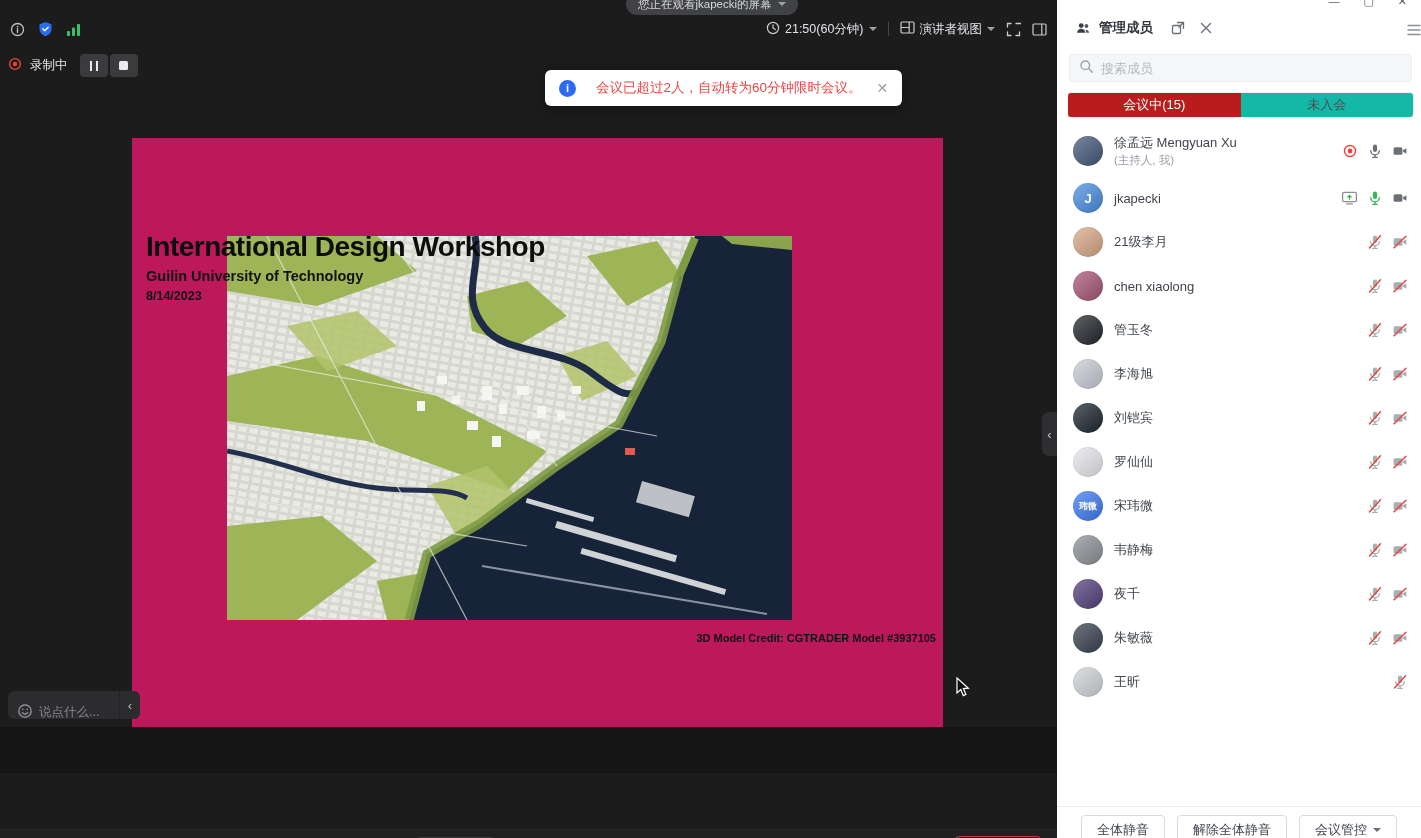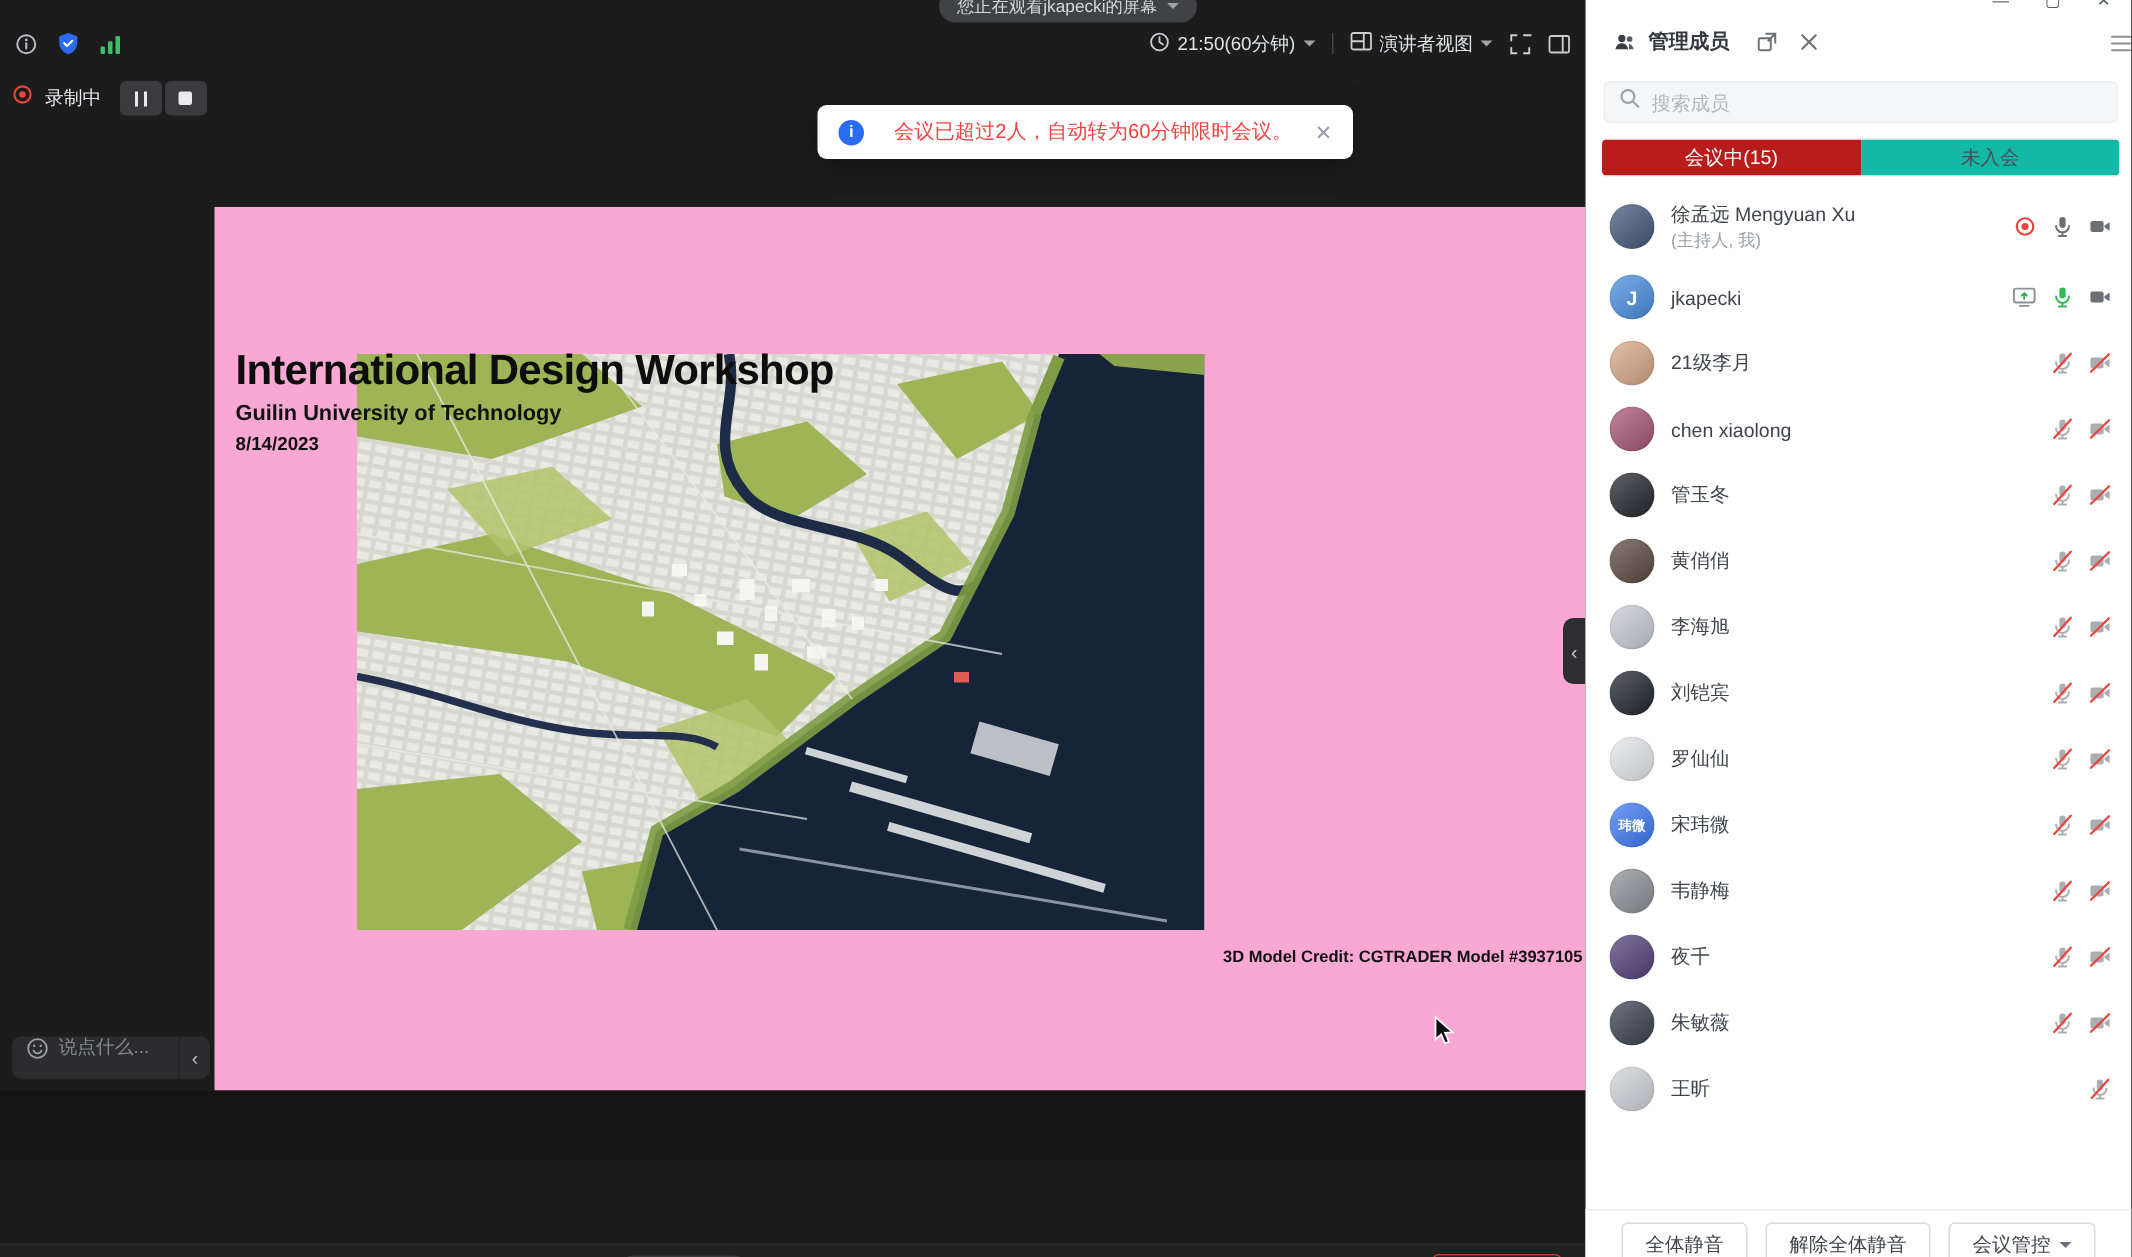--- a/index.html
+++ b/index.html
@@ -15,28 +15,28 @@
 .recbar{position:absolute;top:54px;left:8px;display:flex;align-items:center;gap:8px}
 .reclabel{color:#e9eaec;font-size:12.5px}
 .recbtns{display:flex;gap:2px;margin-left:4px}
 .recbtn{width:28px;height:23px;background:#3b3b3d;border:none;border-radius:4px;display:flex;align-items:center;justify-content:center;cursor:pointer}
 .pauseglyph{width:8px;height:10px;border-left:2.5px solid #e9eaec;border-right:2.5px solid #e9eaec}
 .stopglyph{width:9px;height:9px;background:#e9eaec;border-radius:1.5px}
 .notice{position:absolute;left:545px;top:70px;display:flex;align-items:center;background:#fff;border-radius:6px;padding:9px 14px;box-shadow:0 4px 18px rgba(0,0,0,.35);z-index:8}
 .notice-icon{width:17px;height:17px;border-radius:50%;background:#2a6bf2;color:#fff;font-size:11px;font-weight:bold;display:flex;align-items:center;justify-content:center;flex:none}
 .notice-text{margin-left:20px;font-size:13.5px;color:#ef4444;white-space:nowrap}
 .notice-close{margin-left:15px;color:#9aa0a8;font-size:14px;cursor:pointer}
-.slide{position:absolute;left:143px;top:138px;width:919px;height:589px;background:#f9a8d4;overflow:hidden}
+.slide{position:absolute;left:132px;top:138px;width:811px;height:589px;background:#be185d;overflow:hidden}
 .slide-map{position:absolute;left:95px;top:98px;z-index:1}
 .slide-title{position:absolute;left:14px;top:93px;font-size:28px;font-weight:bold;color:#0d0d0d;letter-spacing:-.5px;z-index:2;white-space:nowrap}
 .slide-sub{position:absolute;left:14px;top:130px;font-size:14.5px;font-weight:bold;color:#111;z-index:2;white-space:nowrap}
 .slide-date{position:absolute;left:14px;top:151px;font-size:12.5px;font-weight:bold;color:#111;z-index:2}
 .slide-credit{position:absolute;right:7px;top:494px;font-size:11px;font-weight:bold;color:#111;z-index:2}
 .filmstrip{position:absolute;left:0;right:0;top:727px;height:46px;background:#151516}
-.chatpill{position:absolute;left:8px;top:691px;height:28px;display:flex;align-items:flex-start;background:#2c2c2e;border-radius:6px;overflow:hidden}
+.chatpill{position:absolute;left:8px;top:691px;height:28px;display:flex;align-items:flex-end;background:#2c2c2e;border-radius:6px;overflow:hidden}
 .chatpill .smiley{padding:0 6px 0 9px;display:flex}
 .chatinput{width:80px;background:transparent;border:none;outline:none;font-size:12.5px;color:#cfcfcf;font-family:inherit}
 .chatinput::placeholder{color:#84878c}
 .chatarrow{width:21px;align-self:stretch;display:flex;align-items:center;justify-content:center;border-left:1px solid #232325;color:#b9bcc0;font-size:13px;cursor:pointer}
 .sidecollapse{position:absolute;right:0;top:412px;width:15px;height:44px;background:#2e2e30;border-radius:7px 0 0 7px;display:flex;align-items:center;justify-content:center;color:#c6c8cb;font-size:13px;cursor:pointer}
 .toolbar{position:absolute;left:0;right:0;top:829px;height:42px;background:#202021;border-top:1px solid #2a2a2b}
 .tb-left{position:absolute;left:6px;top:7px;display:flex}
 .tb-center{position:absolute;left:50%;top:7px;transform:translateX(-50%);display:flex}
 .tb-item{position:relative;display:flex;flex-direction:column;align-items:center;gap:3px;padding:2px 9px;border-radius:6px;cursor:pointer}
 .tb-item.active{background:#3a3a3c}
@@ -543,43 +543,20 @@
             <span class="m-ic">
               <svg width="16" height="16" viewBox="0 0 16 16" fill="none">
                 <rect x="1.6" y="4.3" width="8.8" height="7.4" rx="1.5" fill="#a9aeb5"></rect>
                 <path d="M11 7.3l3.4-2.1v5.6L11 8.7z" fill="#a9aeb5"></path>
                 <line x1="2" y1="13.8" x2="14" y2="2.2" stroke="#e8453c" stroke-width="1.5" stroke-linecap="round"></line>
               </svg>
             </span>
           </div>
         </div>
         <div class="member-row">
-          <div class="avatar" style="background-color: rgb(92, 74, 64);"></div>
-          <div class="m-names">
-            <div class="m-name">黄俏俏</div>
-          </div>
-          <div class="m-icons">
-            <span class="m-ic">
-              <svg width="16" height="16" viewBox="0 0 16 16" fill="none">
-                <rect x="5.9" y="1.6" width="4.2" height="7.4" rx="2.1" fill="#a9aeb5"></rect>
-                <path d="M3.7 7.6a4.3 4.3 0 0 0 8.6 0" stroke="#a9aeb5" stroke-width="1.3" stroke-linecap="round"></path>
-                <path d="M8 12v2M5.6 14.3h4.8" stroke="#a9aeb5" stroke-width="1.3" stroke-linecap="round"></path>
-                <line x1="2.5" y1="14" x2="13.5" y2="1.8" stroke="#e8453c" stroke-width="1.5" stroke-linecap="round"></line>
-              </svg>
-            </span>
-            <span class="m-ic">
-              <svg width="16" height="16" viewBox="0 0 16 16" fill="none">
-                <rect x="1.6" y="4.3" width="8.8" height="7.4" rx="1.5" fill="#a9aeb5"></rect>
-                <path d="M11 7.3l3.4-2.1v5.6L11 8.7z" fill="#a9aeb5"></path>
-                <line x1="2" y1="13.8" x2="14" y2="2.2" stroke="#e8453c" stroke-width="1.5" stroke-linecap="round"></line>
-              </svg>
-            </span>
-          </div>
-        </div>
-        <div class="member-row">
           <div class="avatar" style="background-color: rgb(201, 206, 214);"></div>
           <div class="m-names">
             <div class="m-name">李海旭</div>
           </div>
           <div class="m-icons">
             <span class="m-ic">
               <svg width="16" height="16" viewBox="0 0 16 16" fill="none">
                 <rect x="5.9" y="1.6" width="4.2" height="7.4" rx="2.1" fill="#a9aeb5"></rect>
                 <path d="M3.7 7.6a4.3 4.3 0 0 0 8.6 0" stroke="#a9aeb5" stroke-width="1.3" stroke-linecap="round"></path>
                 <path d="M8 12v2M5.6 14.3h4.8" stroke="#a9aeb5" stroke-width="1.3" stroke-linecap="round"></path>

